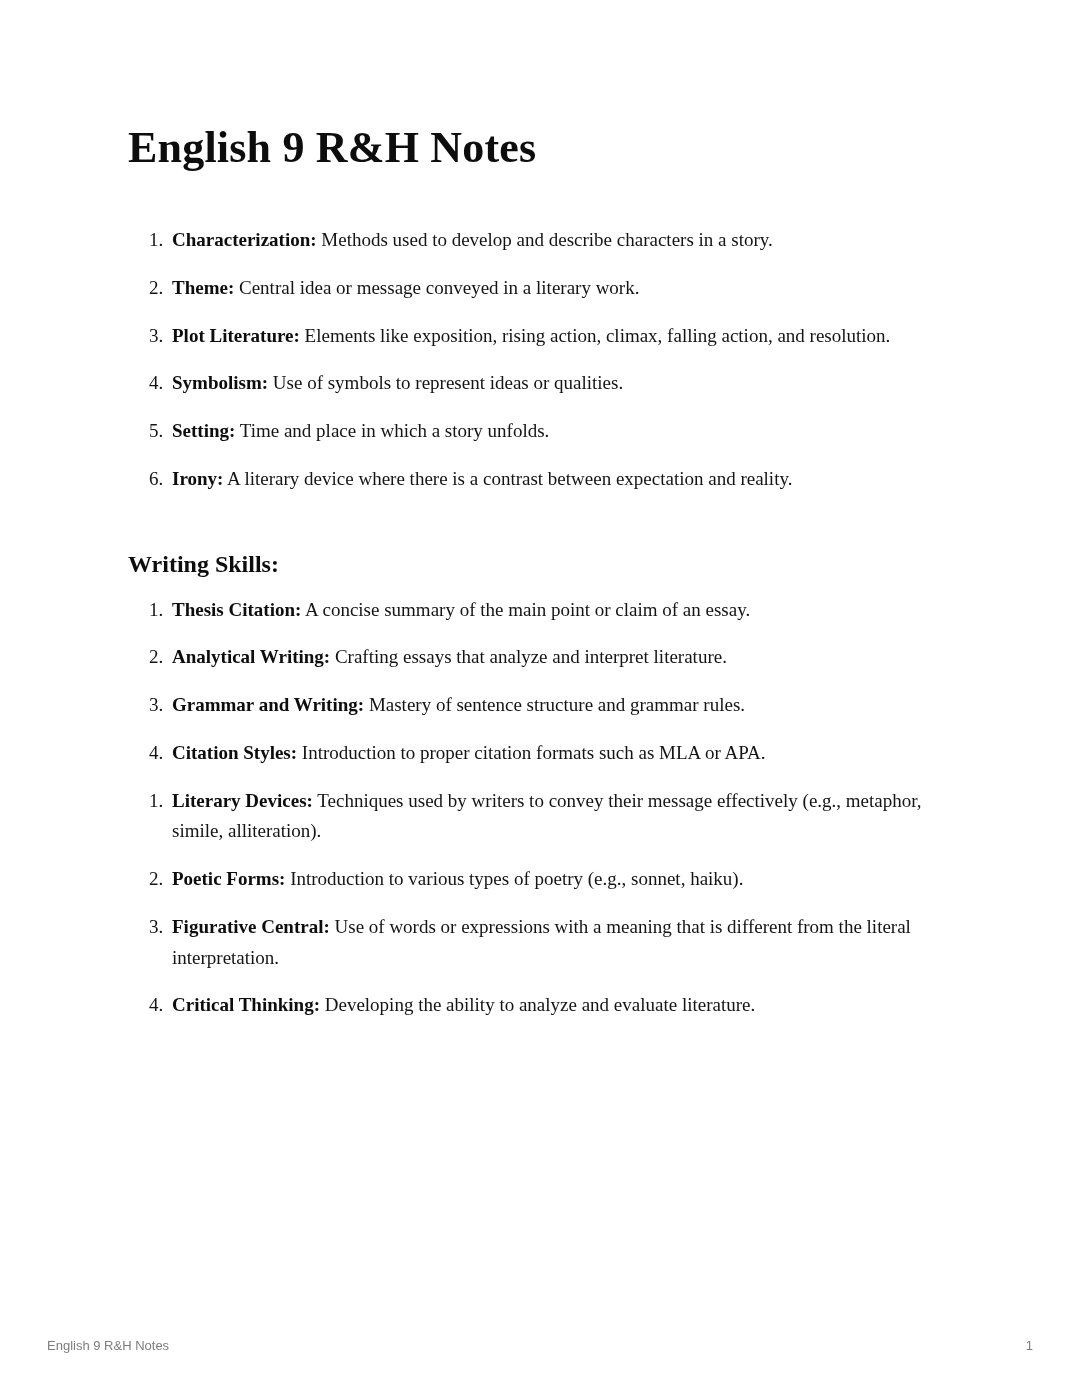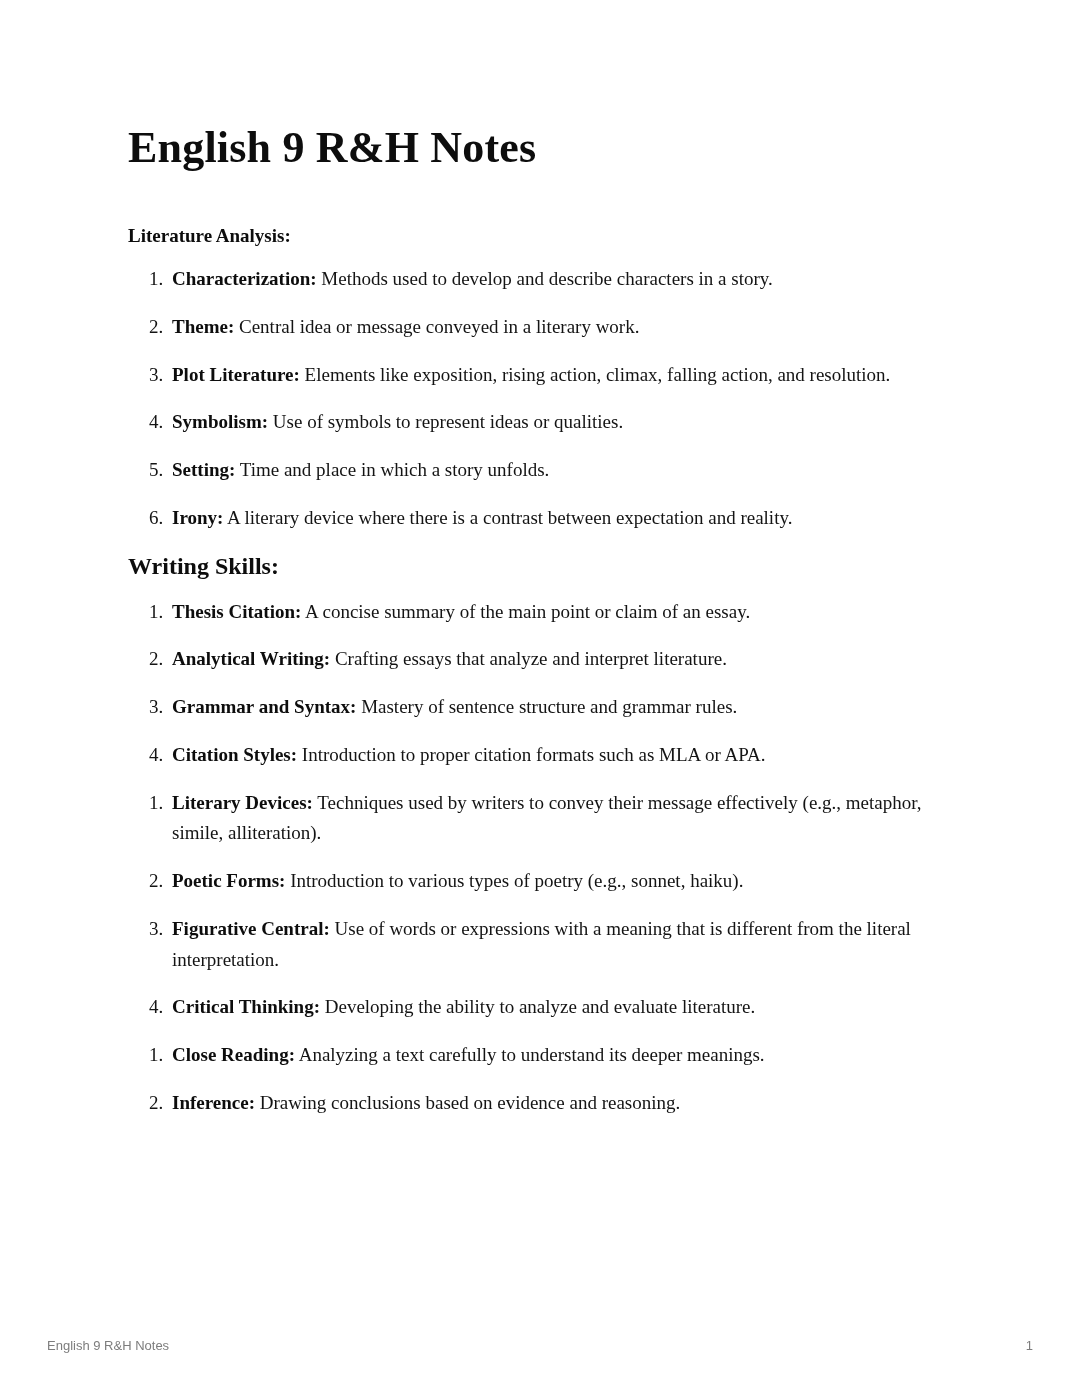--- a/index.html
+++ b/index.html
@@ -26,21 +26,21 @@
   }
   .section-heading-small {
     font-weight: 700;
     font-size: 19px;
     margin: 30px 0 14px 0;
     color: #0d0d0d;
   }
   .section-heading-large {
     font-weight: 700;
     font-size: 24px;
-    margin: 19px 0 14px 0;
+    margin: 56px 0 14px 0;
     color: #0d0d0d;
   }
   ol.section-list {
     margin: 0 0 6px 0;
     padding-left: 40px;
   }
   ol.section-list li {
     font-size: 19px;
     line-height: 1.62;
     margin: 17px 0;
@@ -63,45 +63,40 @@
     font-size: 13px;
     color: #7d7d7d;
   }
 </style>
 </head>
 <body>
 
 <div class="page">
   <h1 class="doc-title">English 9 R&amp;H Notes</h1>
   <div id="sections">
-      <div class="section-heading-small">Literature Analysis:</div>
       <ol class="section-list">
         <li><strong>Characterization:</strong> Methods used to develop and describe characters in a story.</li>
         <li><strong>Theme:</strong> Central idea or message conveyed in a literary work.</li>
         <li><strong>Plot Literature:</strong> Elements like exposition, rising action, climax, falling action, and resolution.</li>
         <li><strong>Symbolism:</strong> Use of symbols to represent ideas or qualities.</li>
         <li><strong>Setting:</strong> Time and place in which a story unfolds.</li>
         <li><strong>Irony:</strong> A literary device where there is a contrast between expectation and reality.</li>
       </ol>
       <div class="section-heading-large">Writing Skills:</div>
       <ol class="section-list">
         <li><strong>Thesis Citation:</strong> A concise summary of the main point or claim of an essay.</li>
         <li><strong>Analytical Writing:</strong> Crafting essays that analyze and interpret literature.</li>
-        <li><strong>Grammar and Syntax:</strong> Mastery of sentence structure and grammar rules.</li>
+        <li><strong>Grammar and Writing:</strong> Mastery of sentence structure and grammar rules.</li>
         <li><strong>Citation Styles:</strong> Introduction to proper citation formats such as MLA or APA.</li>
       </ol>
       <ol class="section-list">
         <li><strong>Literary Devices:</strong> Techniques used by writers to convey their message effectively (e.g., metaphor, simile, alliteration).</li>
         <li><strong>Poetic Forms:</strong> Introduction to various types of poetry (e.g., sonnet, haiku).</li>
         <li><strong>Figurative Central:</strong> Use of words or expressions with a meaning that is different from the literal interpretation.</li>
         <li><strong>Critical Thinking:</strong> Developing the ability to analyze and evaluate literature.</li>
-      </ol>
-      <ol class="section-list">
-        <li><strong>Close Reading:</strong> Analyzing a text carefully to understand its deeper meanings.</li>
-        <li><strong>Inference:</strong> Drawing conclusions based on evidence and reasoning.</li>
       </ol>
     </div>
 </div>
 
 <div class="footer">
   <span>English 9 R&amp;H Notes</span>
   <span>1</span>
 </div>
 
 </body></html>

